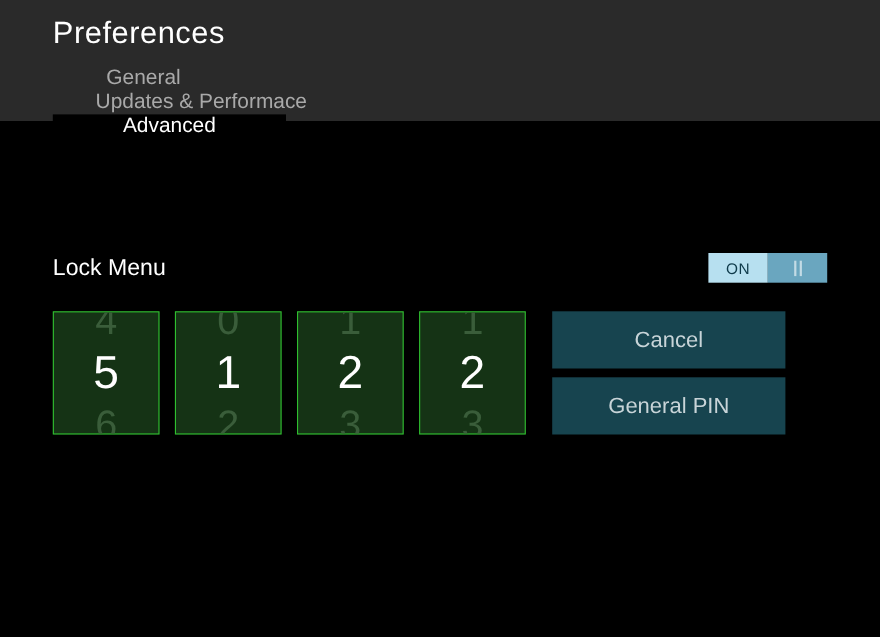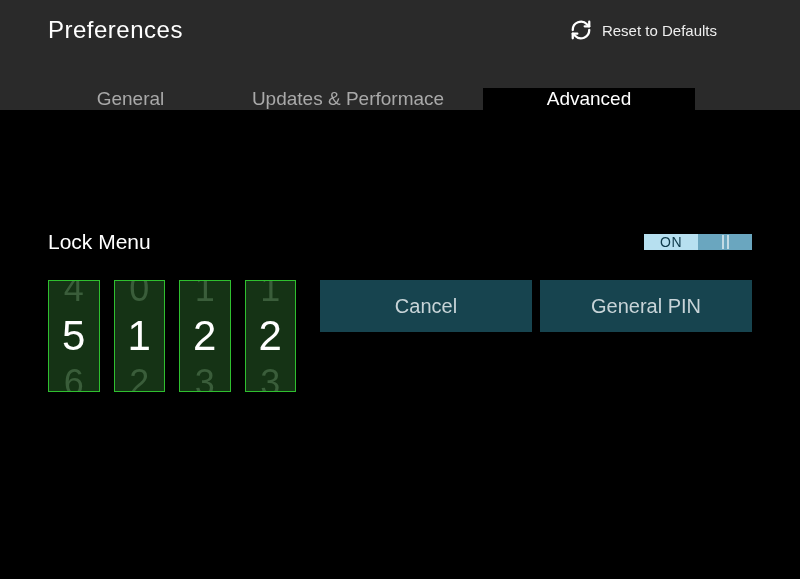--- a/index.html
+++ b/index.html
@@ -12,21 +12,21 @@
   }
   .header {
     background: #2a2a2a;
     height: 60px;
     display: flex;
     align-items: center;
     padding: 0 30px 0 48px;
     position: relative;
   }
   .title {
-    font-size: 24px;
+    font-size: 28px;
     font-weight: 300;
     letter-spacing: 0.5px;
     flex: 0 0 auto;
     text-align: center;
   }
   .header-spacer { flex: 1; }
   .reset-wrap {
     display: flex;
     align-items: center;
     gap: 10px;
@@ -34,22 +34,23 @@
     cursor: pointer;
   }
   .reset-icon svg { width: 22px; height: 22px; display: block; }
   .reset-label { font-size: 15px; color: #eee; }
   .close-btn { cursor: pointer; padding: 4px; }
 
   .tabs {
     background: #2a2a2a;
     height: 50px;
     display: flex;
-    align-items: flex-end;
+    align-items: flex-start;
     padding-left: 48px;
+    flex-direction: column;
   }
   .tab {
     display: flex;
     align-items: center;
     justify-content: center;
     font-size: 19px;
     color: #a9a9a9;
     font-weight: 300;
     cursor: pointer;
     padding: 0 28px;
@@ -72,21 +73,21 @@
     justify-content: space-between;
     margin-bottom: 26px;
     gap: 23px;
   }
   .row-label {
     font-size: 21px;
     font-weight: 300;
   }
   .toggle {
     width: 108px;
-    height: 16px;
+    height: 27px;
     display: flex;
     cursor: pointer;
   }
   .toggle-on {
     flex: 1;
     background: #b7e0f0;
     color: #0e3a4a;
     display: flex;
     align-items: center;
     justify-content: center;
@@ -137,20 +138,21 @@
     line-height: 1;
     position: absolute;
     left: 0; right: 0;
     text-align: center;
   }
   .ghost-top { top: -10px; }
   .ghost-bot { bottom: -10px; }
 
   .pin-buttons {
     display: flex;
+    flex-direction: column;
     gap: 8px;
     margin-left: 10px;
     border-radius: 11px;
   }
   .pin-btn {
     width: 212px;
     height: 52px;
     background: #17444f;
     color: #c8d4d8;
     display: flex;
@@ -160,31 +162,20 @@
     font-weight: 300;
     cursor: pointer;
   }
 </style>
 </head>
 <body>
 
 <div class="header">
   <div class="title">Preferences</div>
   <div class="header-spacer"></div>
-  <div class="reset-wrap">
-    <span class="reset-icon">
-      <svg viewBox="0 0 24 24" fill="none" stroke="#fff" stroke-width="2.5" stroke-linecap="round" stroke-linejoin="round">
-        <path d="M3 12a9 9 0 0 1 15.5-6.3L21 8"></path>
-        <path d="M21 3v5h-5"></path>
-        <path d="M21 12a9 9 0 0 1-15.5 6.3L3 16"></path>
-        <path d="M3 21v-5h5"></path>
-      </svg>
-    </span>
-    <span class="reset-label">Reset to Defaults</span>
-  </div>
   <div class="close-btn">
     <span>
       <svg viewBox="0 0 24 24" stroke="#fff" stroke-width="3" stroke-linecap="round">
         <line x1="4" y1="4" x2="20" y2="20"></line>
         <line x1="20" y1="4" x2="4" y2="20"></line>
       </svg>
     </span>
   </div>
 </div>
 

